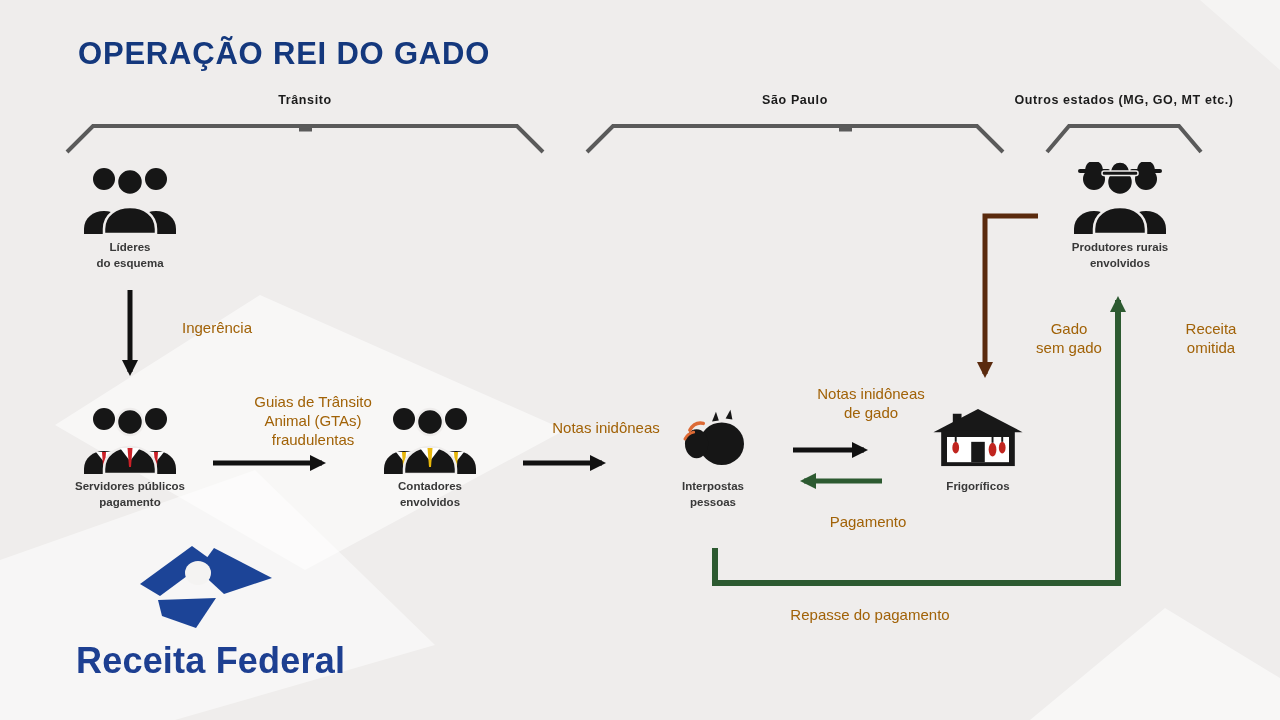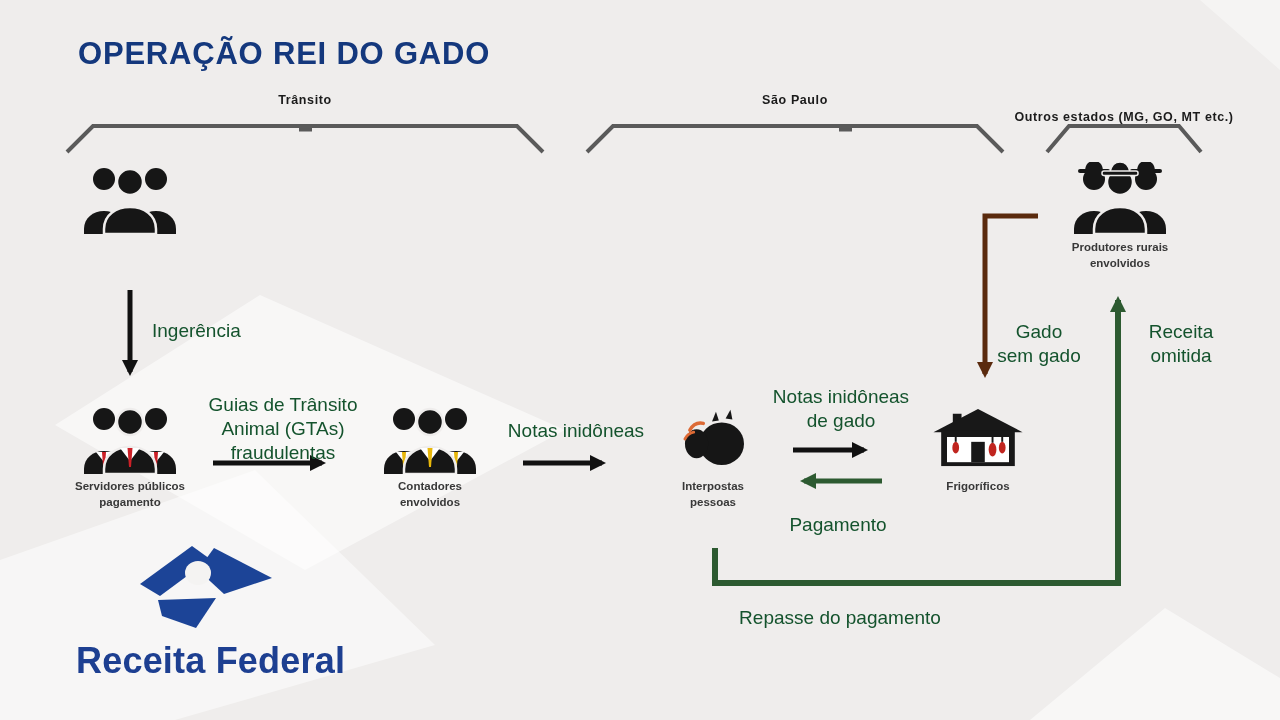--- a/index.html
+++ b/index.html
@@ -33,26 +33,27 @@
   .node-label {
     font-size:11.5px;
     font-weight:700;
     color:#383838;
     text-align:center;
     line-height:1.35;
     white-space:pre-line;
     z-index:3;
   }
   .edge-label {
-    font-size:19px;
-    color:#14532d;
+    font-size:15px;
+    color:#a16207;
     text-align:center;
     line-height:1.25;
     white-space:pre-line;
     z-index:3;
+    margin-left:30px;
   }
   .edge-label.left { text-align:left; }
   .logo-text {
     font-size:36px;
     font-weight:700;
     color:#1d3f91;
     letter-spacing:0.2px;
     z-index:3;
   }
   svg { display:block; }
@@ -68,21 +69,21 @@
     <polygon points="260,295 565,430 305,570 55,425" fill="#ffffff" opacity="0.55"></polygon>
     <polygon points="0,560 255,470 435,645 175,720 0,720" fill="#ffffff" opacity="0.5"></polygon>
     <polygon points="1030,720 1165,608 1280,678 1280,720" fill="#ffffff" opacity="0.55"></polygon>
     <polygon points="1200,0 1280,0 1280,70" fill="#ffffff" opacity="0.4"></polygon>
   </svg>
 
   <div class="abs page-title" style="left:78px; top:36px;">OPERAÇÃO REI DO GADO</div>
 
   <div class="abs region-label" style="left:205px; top:93px; width:200px;">Trânsito</div>
   <div class="abs region-label" style="left:695px; top:93px; width:200px;">São Paulo</div>
-  <div class="abs region-label" style="left:974px; top:110px; width:300px;">Outros estados (MG, GO, MT etc.)</div>
+  <div class="abs region-label" style="left:974px; top:93px; width:300px;">Outros estados (MG, GO, MT etc.)</div>
 
   <svg class="abs" style="left:65px; top:121px;" width="480" height="34" viewBox="0 0 480 34">
     <polyline points="2,31 28,5 452,5 478,31" fill="none" stroke="#5a5a5a" stroke-width="4"></polyline>
     <rect x="234" y="7" width="13" height="3.5" fill="#5a5a5a"></rect>
   </svg>
   <svg class="abs" style="left:585px; top:121px;" width="420" height="34" viewBox="0 0 420 34">
     <polyline points="2,31 28,5 392,5 418,31" fill="none" stroke="#5a5a5a" stroke-width="4"></polyline>
     <rect x="254" y="7" width="13" height="3.5" fill="#5a5a5a"></rect>
   </svg>
   <svg class="abs" style="left:1045px; top:121px;" width="158" height="34" viewBox="0 0 158 34">
@@ -132,20 +133,22 @@
   <div class="abs edge-label" style="left:720px; top:606px; width:240px;">Repasse do pagamento</div>
 
   <svg class="abs node-layer" style="left:78px; top:162px;" width="104" height="72" viewBox="0 0 104 72">
     <circle class="silhouette" cx="26" cy="17" r="11"></circle>
     <path class="silhouette" d="M6,72 v-5 c0,-11 9,-18 20,-18 s20,7 20,18 v5 z"></path>
     <circle class="silhouette" cx="78" cy="17" r="11"></circle>
     <path class="silhouette" d="M58,72 v-5 c0,-11 9,-18 20,-18 s20,7 20,18 v5 z"></path>
     <circle class="silhouette front-fig" cx="52" cy="20" r="13"></circle>
     <path class="silhouette front-fig" d="M26,72 v-5 c0,-14 12,-22 26,-22 s26,8 26,22 v5 z"></path>
   </svg>
+  <div class="abs node-label" style="left:60px; top:240px; width:140px;">Líderes
+do esquema</div>
 
   <svg class="abs node-layer" style="left:78px; top:402px;" width="104" height="72" viewBox="0 0 104 72">
     <circle class="silhouette" cx="26" cy="17" r="11"></circle>
     <path class="silhouette" d="M6,72 v-5 c0,-11 9,-18 20,-18 s20,7 20,18 v5 z"></path>
     <polygon points="18,50 34,50 26,60" fill="#ffffff"></polygon>
     <polygon points="24,50 28,50 27,64 25,64" fill="#cc2027"></polygon>
     <circle class="silhouette" cx="78" cy="17" r="11"></circle>
     <path class="silhouette" d="M58,72 v-5 c0,-11 9,-18 20,-18 s20,7 20,18 v5 z"></path>
     <polygon points="70,50 86,50 78,60" fill="#ffffff"></polygon>
     <polygon points="76,50 80,50 79,64 77,64" fill="#cc2027"></polygon>

